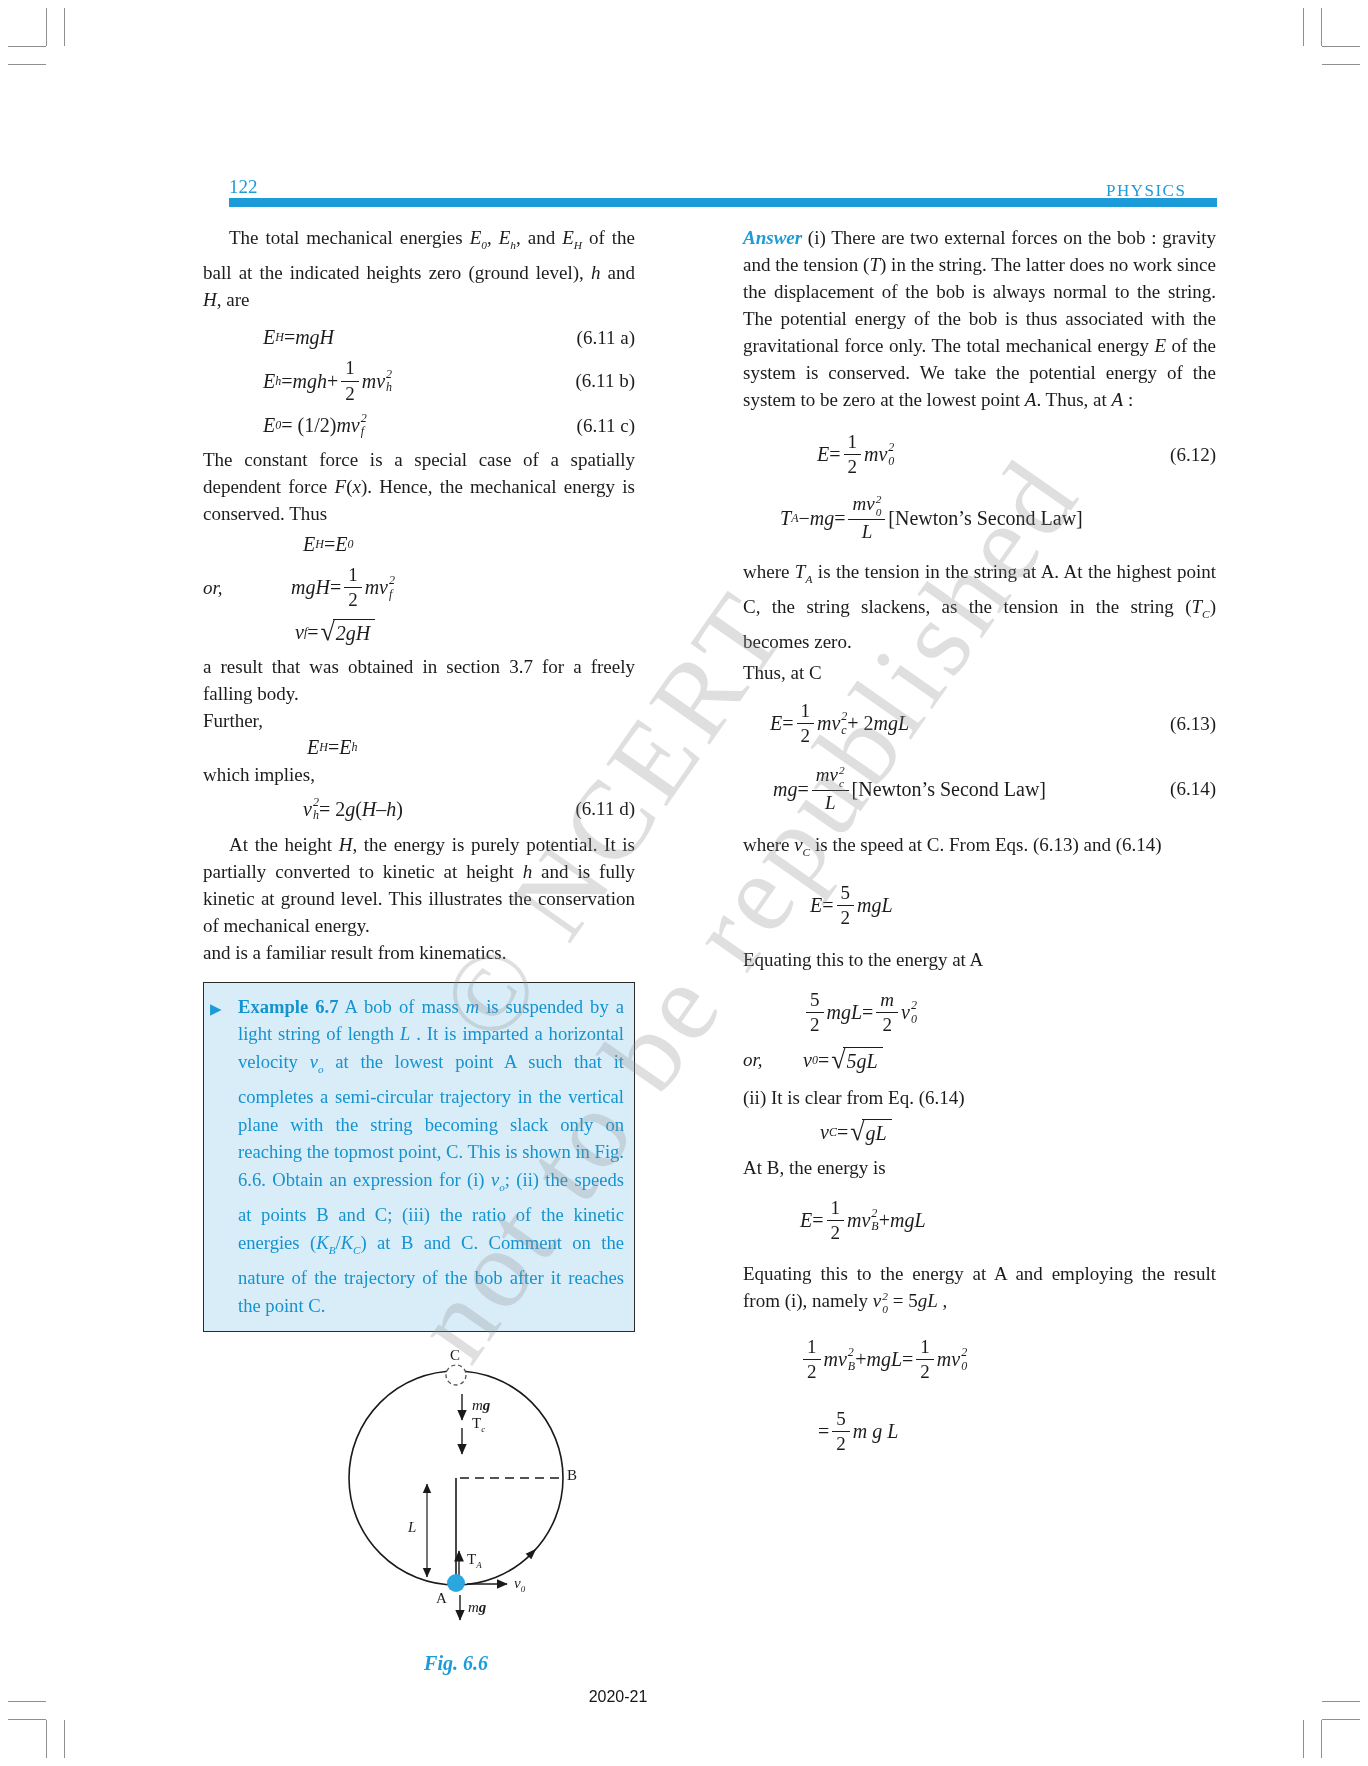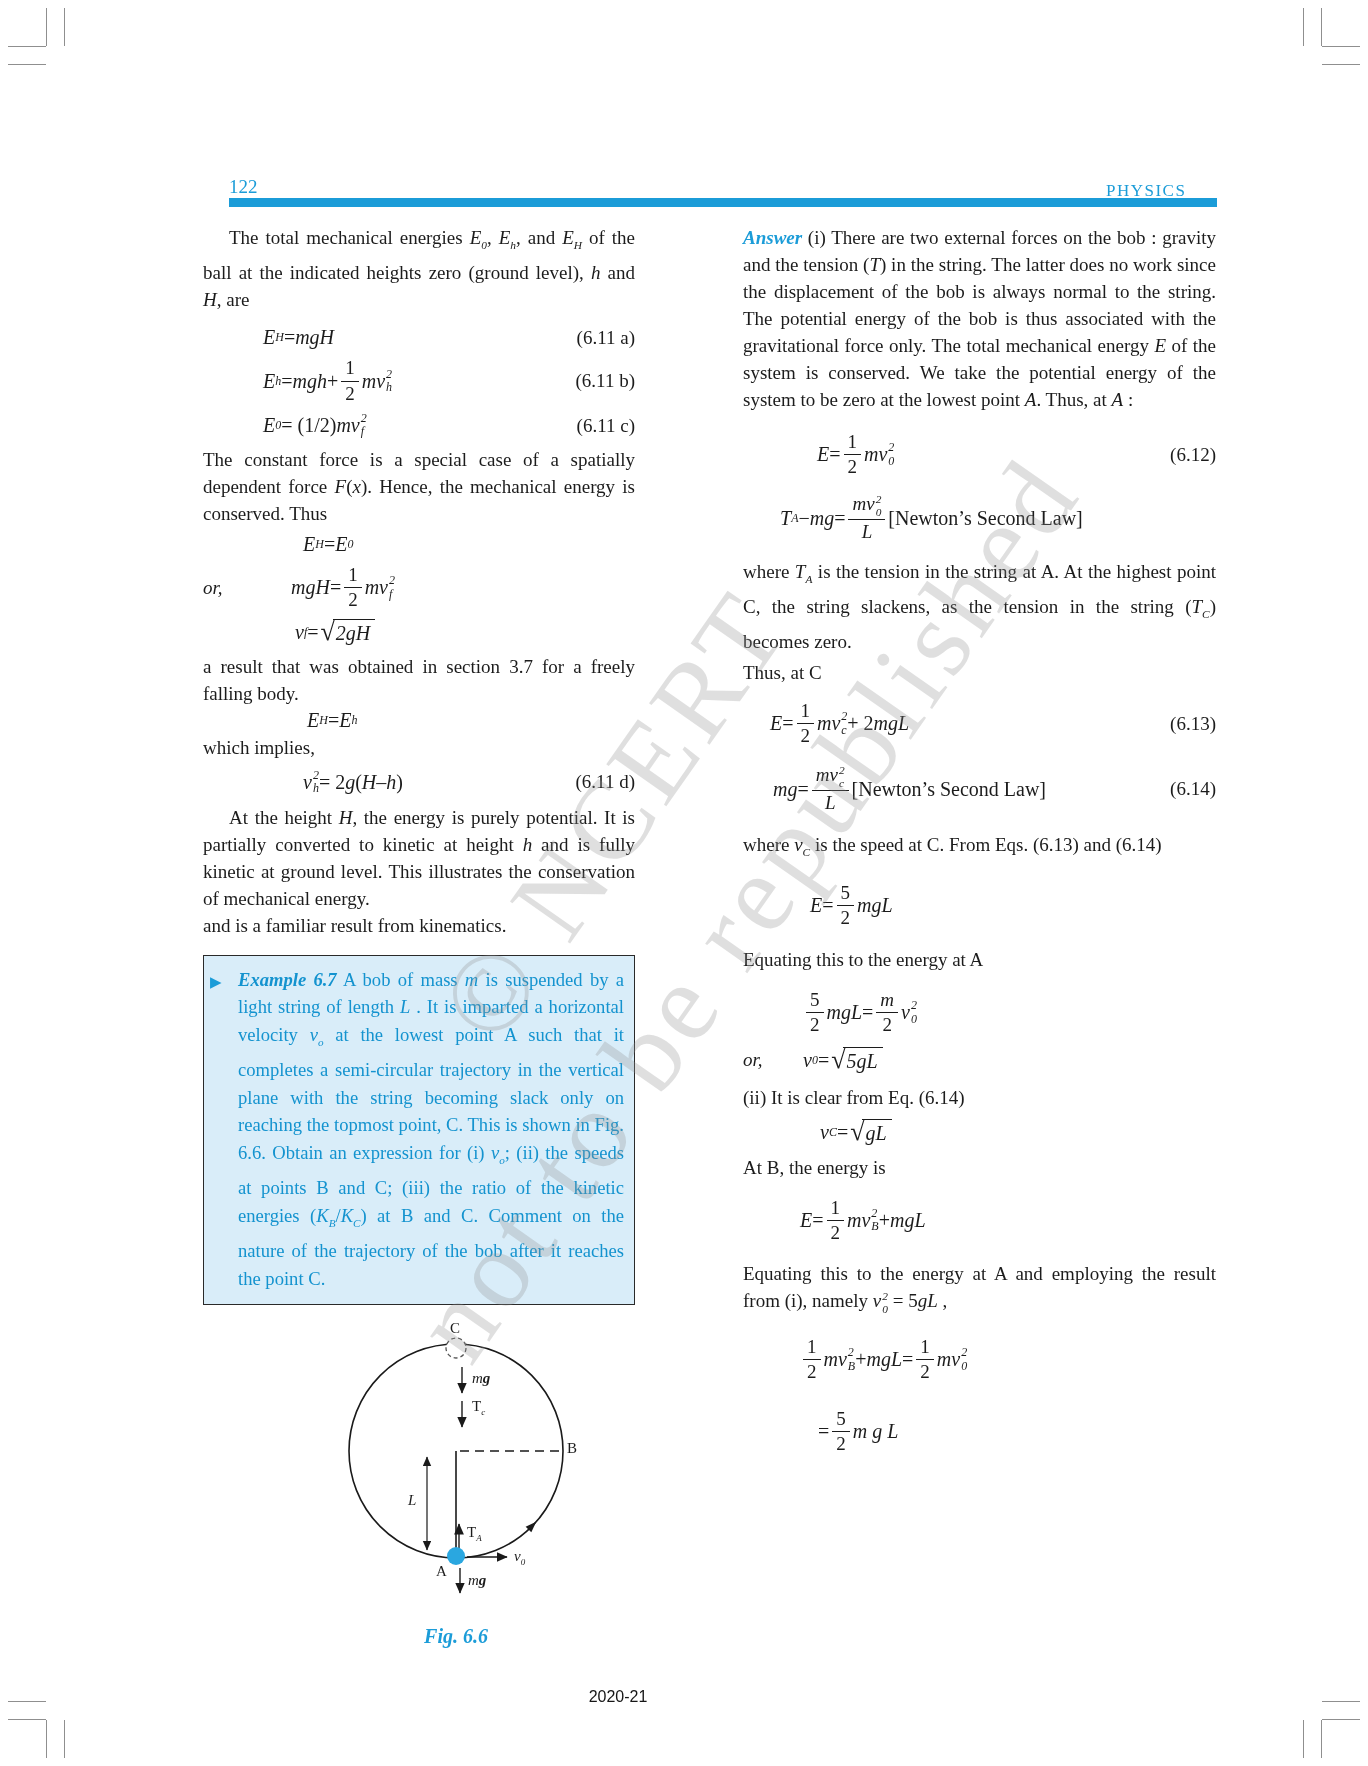--- a/index.html
+++ b/index.html
@@ -35,21 +35,21 @@
          line-height:1.18;margin:0 3px;font-size:.95em;}
   .fr-n{padding:0 4px 1px;border-bottom:1.4px solid currentColor;}
   .fr-d{padding:1px 4px 0;}
   .tk-sq{display:inline-flex;vertical-align:middle;margin:0 2px;}
   .sq-rad{font-size:1.3em;line-height:1;align-self:center;margin-right:-2px;}
   .sq-bar{border-top:1.5px solid currentColor;font-style:italic;padding:1px 5px 0 3px;}
   
   .example{position:relative;margin-top:16px;border:1.6px solid #2a2a2a;background:#d9edf9;
            color:#1493cf;padding:10px 10px 12px 34px;font-size:18.6px;line-height:27.5px;text-align:justify;}
   .ex-marker{position:absolute;left:6px;top:13px;font-size:15px;color:#1b9cd8;}
-  .ex-title{font-weight:700;font-style:italic;}
+  .ex-title{font-weight:700;}
   
   .figure{position:relative;width:430px;height:292px;margin:16px 0 0 38px;font-size:15px;}
   .figure svg{position:absolute;left:0;top:0;}
   .flabel{position:absolute;line-height:1;white-space:nowrap;}
   .figcaption{width:430px;margin:12px 0 0 38px;text-align:center;color:#1b9cd8;
               font-weight:700;font-style:italic;font-size:20px;}
   
   .answer-label{font-weight:700;font-style:italic;color:#1b9cd8;}
   .footer{position:absolute;left:0;width:1236px;top:1688px;text-align:center;
           font-family:"Liberation Sans","DejaVu Sans",sans-serif;font-size:16px;color:#161616;z-index:2;}
@@ -167,20 +167,21 @@
             <span class="tk-sub">f</span>
             <span class="tk-r"> = </span>
             <span class="tk-sq">
               <span class="sq-rad">√</span>
               <span class="sq-bar">2gH</span>
             </span>
           </span>
       </div>
 
       <p class="para" style="margin-top:0"><span class="tk-r">a result that was obtained in section 3.7 for a freely falling body.</span></p>
+      <p class="para">Further,</p>
       <div class="eq" style="margin:1px 0">
         <span class="body" style="margin-left:104px">
             <span class="tk-i">E</span>
             <span class="tk-sub">H</span>
             <span class="tk-r"> = </span>
             <span class="tk-i">E</span>
             <span class="tk-sub">h</span>
           </span>
       </div>
       <p class="para">which implies,</p>
@@ -224,21 +225,21 @@
           <line x1="186" y1="136" x2="186" y2="229" stroke="#1a1a1a" stroke-width="1.2" marker-start="url(#ah)" marker-end="url(#ah)"></line>
           <line x1="219" y1="130" x2="320" y2="130" stroke="#1a1a1a" stroke-width="1.4" stroke-dasharray="9 6"></line>
           <line x1="218" y1="230" x2="218" y2="203" stroke="#1a1a1a" stroke-width="1.4" marker-end="url(#ah)"></line>
           <line x1="226" y1="236" x2="266" y2="236" stroke="#1a1a1a" stroke-width="1.4" marker-end="url(#ah)"></line>
           <line x1="219" y1="247" x2="219" y2="272" stroke="#1a1a1a" stroke-width="1.4" marker-end="url(#ah)"></line>
           <polygon points="-5,-4 6,0 -5,4" transform="translate(291,205) rotate(-45)" fill="#1a1a1a"></polygon>
           <circle cx="215" cy="235" r="9" fill="#2aa7e0"></circle>
         </svg>
         <span class="flabel" style="left:209px;top:0">C</span>
         <span class="flabel" style="left:231px;top:50px"><span class="tk-i">m</span><span class="tk-b">g</span></span>
-        <span class="flabel" style="left:231px;top:78px"><span class="tk-r">T</span><span class="tk-sub">c</span></span>
+        <span class="flabel" style="left:231px;top:68px"><span class="tk-r">T</span><span class="tk-sub">c</span></span>
         <span class="flabel" style="left:326px;top:120px">B</span>
         <span class="flabel" style="left:167px;top:172px;font-style:italic"><span class="tk-i">L</span></span>
         <span class="flabel" style="left:226px;top:204px"><span class="tk-r">T</span><span class="tk-sub">A</span></span>
         <span class="flabel" style="left:195px;top:243px">A</span>
         <span class="flabel" style="left:273px;top:228px"><span class="tk-i">v</span><span class="tk-sub">0</span></span>
         <span class="flabel" style="left:227px;top:252px"><span class="tk-i">m</span><span class="tk-b">g</span></span>
       </div>
       <div class="figcaption">Fig. 6.6</div>
     </div>
 

